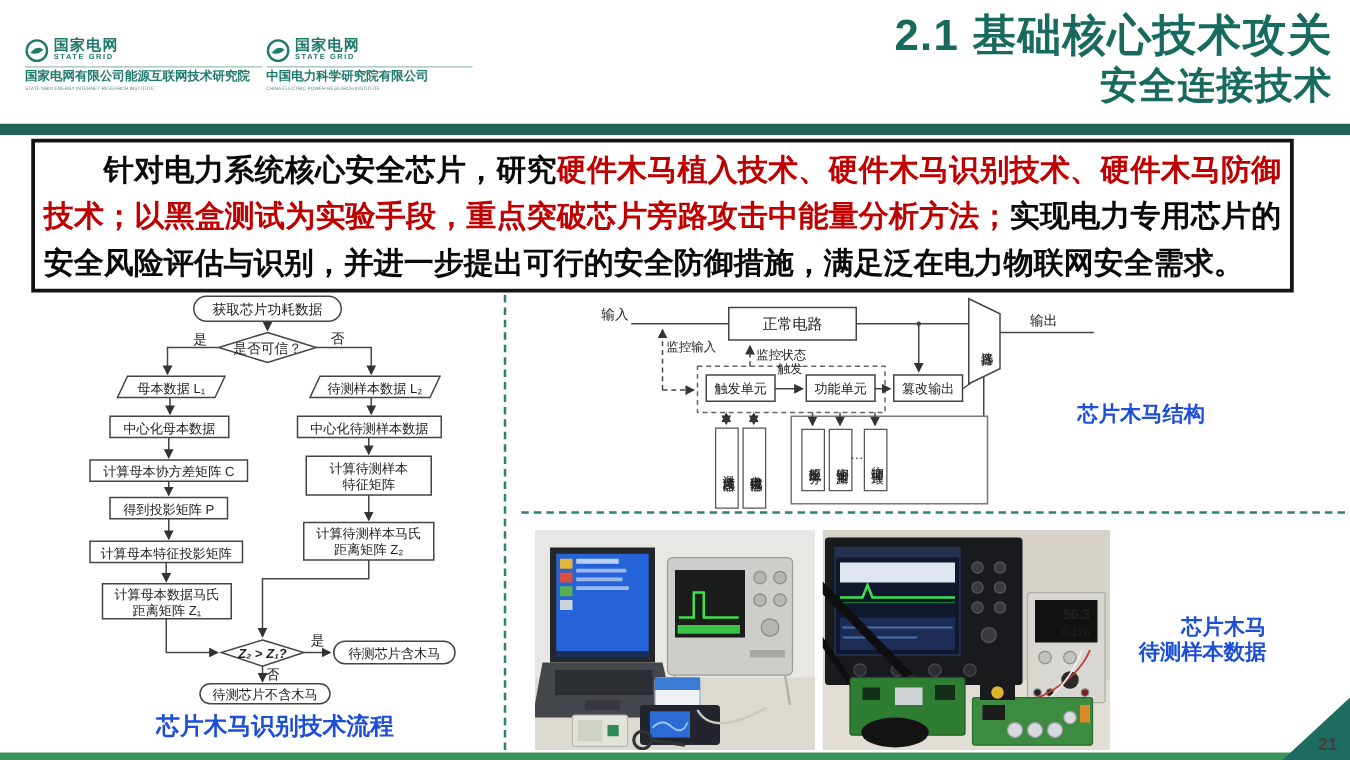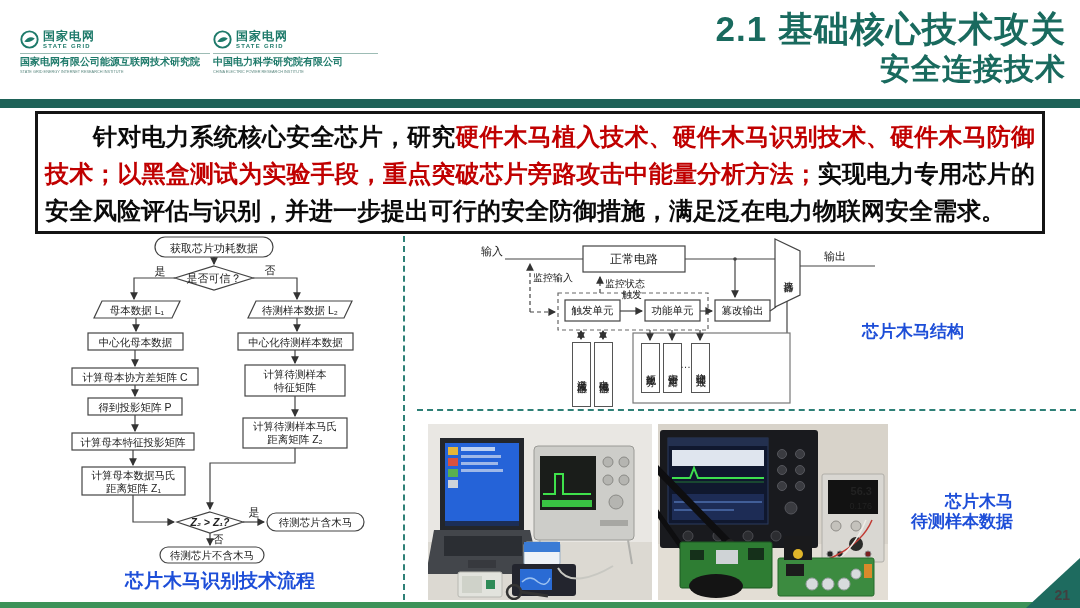--- a/index.html
+++ b/index.html
@@ -6,34 +6,34 @@
   html,body { background:#888; }
   .slide {
     position:relative; width:1080px; height:608px; margin:0 auto;
     background:#ffffff; overflow:hidden;
     font-family:"Liberation Sans","DejaVu Sans",sans-serif;
   }
   
   .logo { position:absolute; top:30px; color:#1E7A6A; }
   .logo-1 { left:20px; width:190px; }
   .logo-2 { left:213px; width:165px; }
-  .logo-top { display:flex; gap:4px; }
+  .logo-top { display:flex; align-items:center; gap:4px; }
   .emblem { width:19px; height:19px; flex:0 0 auto; }
   .logo-cn { font-size:12px; font-weight:bold; letter-spacing:1px; line-height:12px; }
   .logo-en { font-size:7px; font-weight:bold; letter-spacing:1.5px; line-height:8px; transform:scale(.85); transform-origin:left; }
   .logo-rule { height:1px; background:#9dbcb5; margin:3px 0 2px 0; }
   .logo-org { font-size:10px; font-weight:bold; line-height:11px; white-space:nowrap; }
   .logo-org-en { font-size:7px; line-height:7px; color:#5e8a82; white-space:nowrap; transform:scale(.55); transform-origin:left; margin-top:1px; }
   .title-block { position:absolute; top:8px; right:14px; text-align:right; color:#196A5E; font-weight:bold; }
   .title-main { font-size:35px; line-height:42px; letter-spacing:1px; }
   .title-sub  { font-size:30px; line-height:38px; letter-spacing:1px; }
   .green-bar { position:absolute; left:0; top:99px; width:1080px; height:9px; background:#1E6258; }
   
   .summary-box {
-    position:absolute; left:35px; top:111px; width:1010px; height:123px;
+    position:absolute; left:25px; top:111px; width:1010px; height:123px;
     border:3px solid #141414; background:#fff; padding:4px 7px 0 7px;
   }
   .summary-box p {
     font-size:24px; font-weight:bold; line-height:37px;
     text-align:justify; text-indent:2em; color:#0a0a0a;
   }
   .red { color:#C00000; }
   
   .divider-v { position:absolute; left:403px; top:236px; height:364px; width:0; border-left:2px dashed #2E8077; }
   .divider-h { position:absolute; left:417px; top:409px; width:659px; height:0; border-top:2px dashed #2E8077; }

